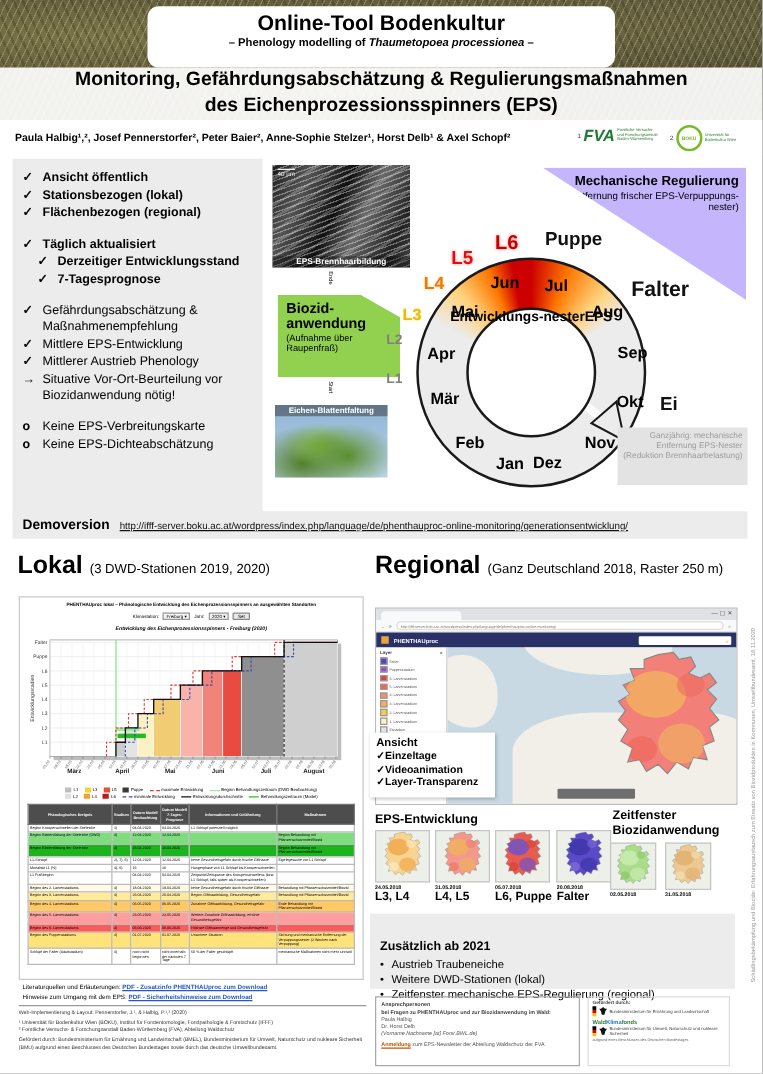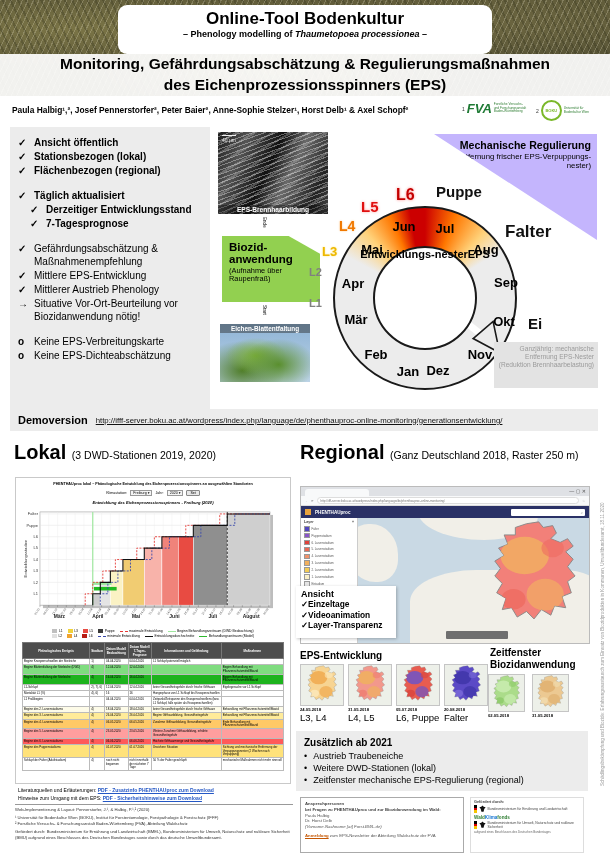--- a/index.html
+++ b/index.html
@@ -142,23 +142,23 @@
     box-shadow:1px 1px 3px rgba(0,0,0,.25);padding:3px 5px;box-sizing:border-box;}
   .ansicht .t{font-size:9px;font-weight:bold;}
   .ansicht .i{font-size:8.4px;font-weight:600;line-height:1.25;}
   .maps-title{position:absolute;font-weight:bold;font-size:10px;}
   #eps-maps{position:absolute;left:300px;top:664px;display:flex;gap:4px;}
   #zeit-maps{position:absolute;left:488px;top:674px;display:flex;gap:7px;}
   .mini-col{display:flex;flex-direction:column;align-items:flex-start;}
   .mini{width:42px;height:40px;background:#edf0e9;border:0.5px solid #c5c5c5;}
   .mini-sm{width:35px;height:36px;}
   .mini-date{font-size:4.2px;font-weight:bold;margin-top:1px;}
-  .mini-label{font-size:9.5px;font-weight:normal;margin-top:0px;}
+  .mini-label{font-size:9.5px;font-weight:bold;margin-top:0px;}
   .zusatz{position:absolute;left:296px;top:731px;width:292px;height:60px;background:#ececec;
-    padding:6px 8px;box-sizing:border-box;}
+    padding:21px 8px;box-sizing:border-box;}
   .zusatz .t{font-size:10px;font-weight:bold;margin-bottom:2px;}
   .zusatz .bullet{font-size:9px;line-height:1.35;display:flex;gap:6px;}
   .contact{position:absolute;left:300px;top:797px;width:164px;height:56px;border:0.7px solid #aaa;
     padding:3px 4px;box-sizing:border-box;font-size:4.3px;color:#555;line-height:1.35;}
   .contact .bold{font-weight:bold;color:#444;}
   .contact .em{font-style:italic;}
   .contact a{color:#c45500;font-weight:bold;text-decoration:underline;}
   .funding{position:absolute;left:470px;top:797px;width:114px;height:56px;border:0.5px solid #ddd;
     padding:2px 3px;box-sizing:border-box;font-size:3.4px;color:#444;}
   .funding .gh{font-weight:bold;font-size:3.8px;margin-bottom:1px;}

